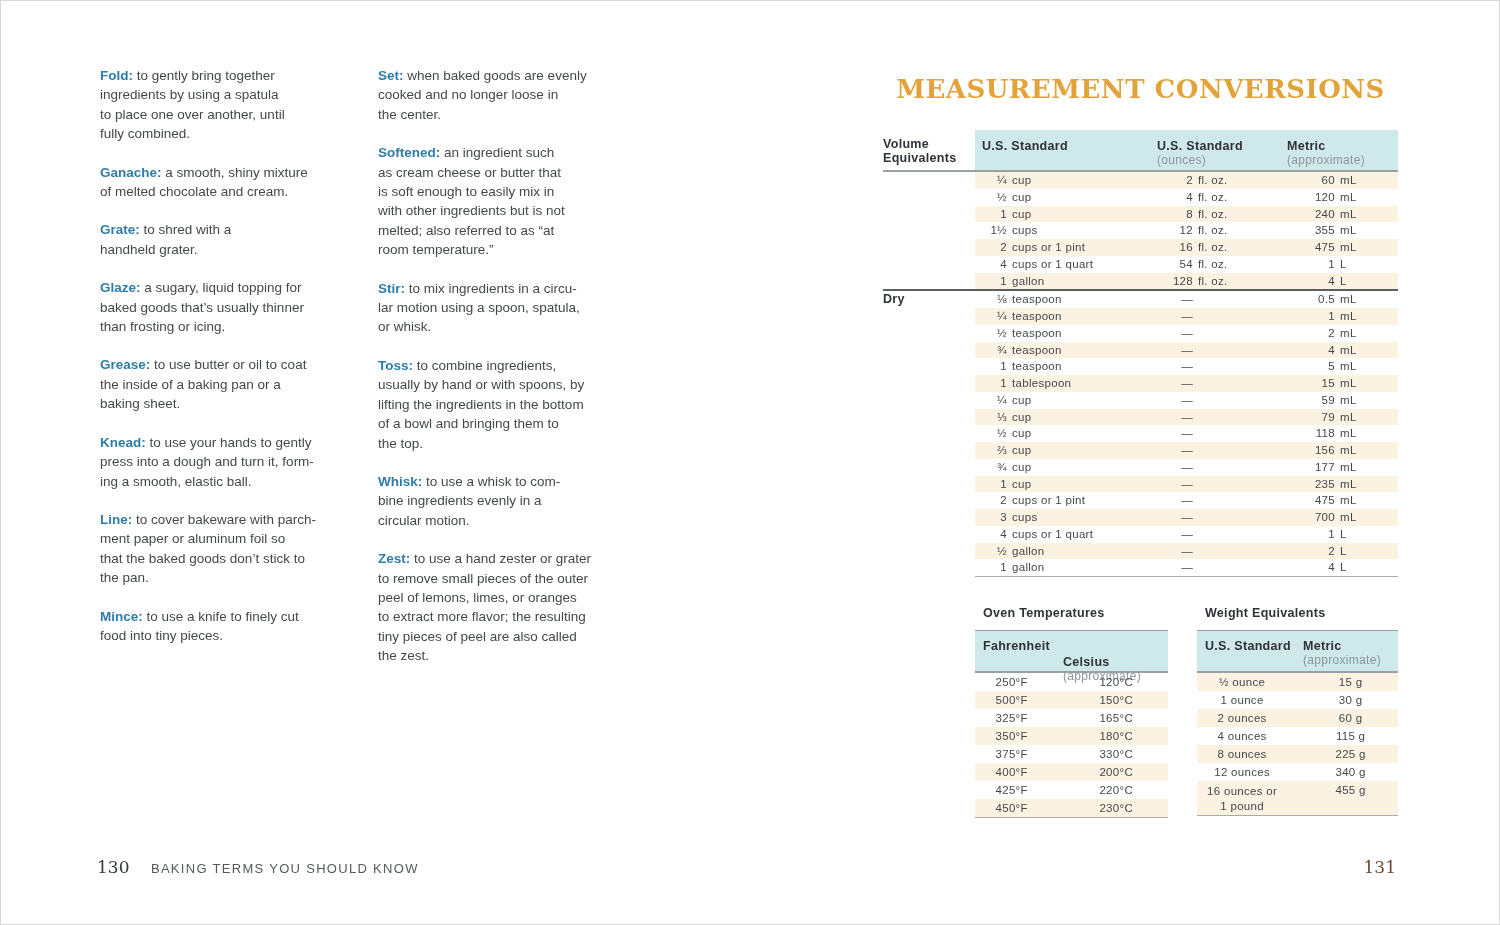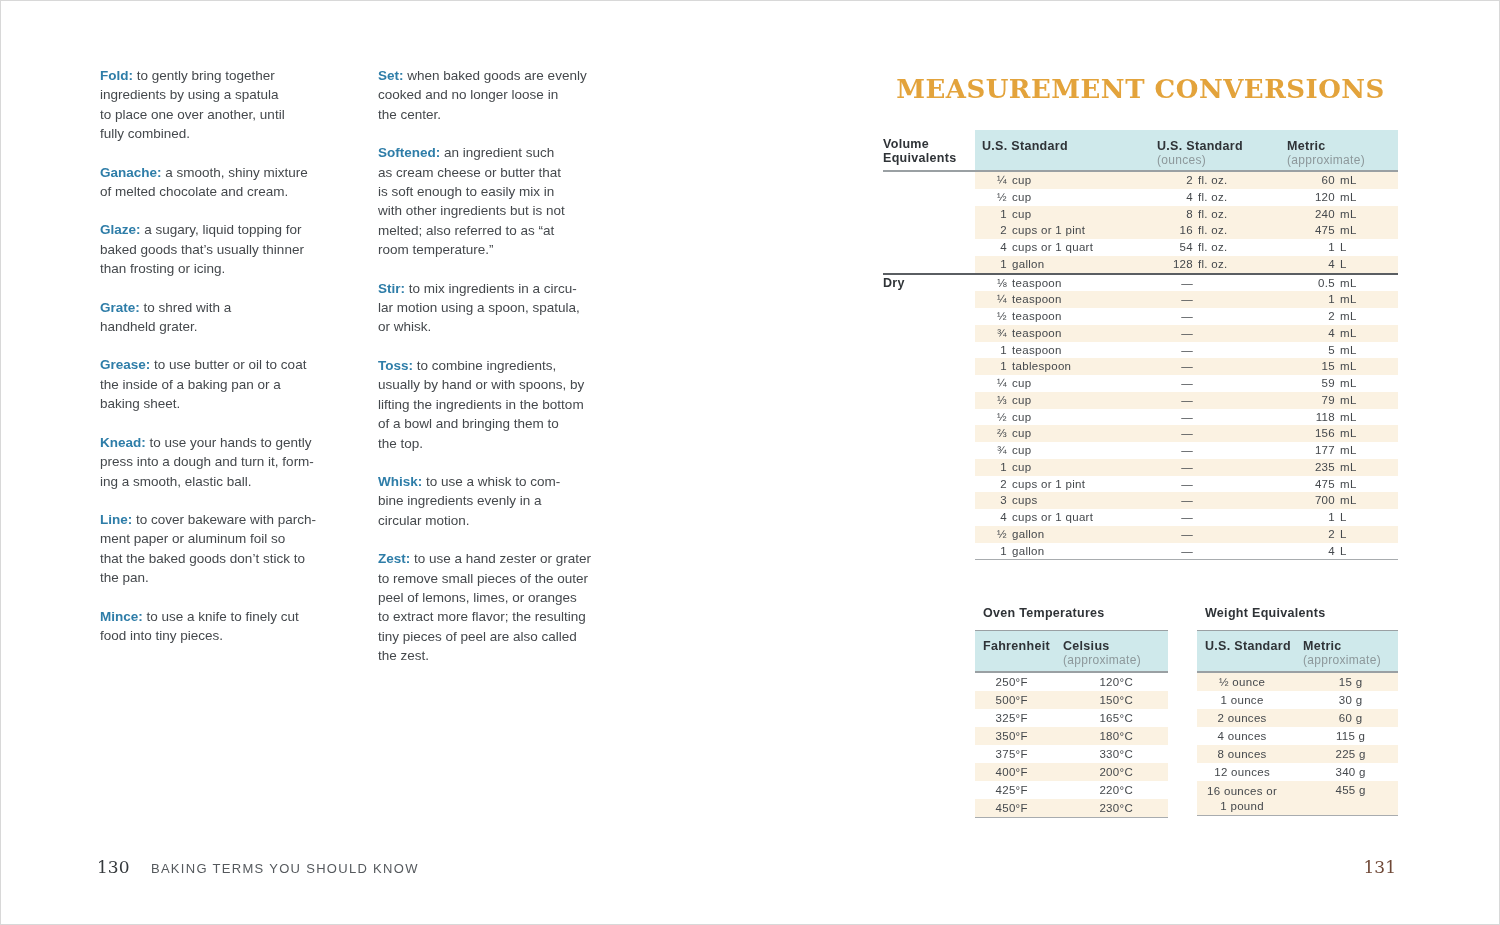--- a/index.html
+++ b/index.html
@@ -69,21 +69,21 @@
   .stable.oven{left:975px;width:193px;}
   .stable.weight{left:1197px;width:201px;}
   .st-title{font-weight:bold;color:var(--dark-ink);font-size:12.5px;margin:0 0 0 8px;line-height:16px;}
   .st-head{
     margin-top:9px;height:43px;background:var(--header-blue);
     border-top:1px solid var(--line-mid);border-bottom:2px solid var(--line-mid);
     display:flex;
   }
   .st-hcell{padding:8px 0 12px 8px;font-weight:bold;color:var(--dark-ink);font-size:12.5px;line-height:14px;}
   .oven .st-hcell.c1{width:80px;}
-  .oven .st-hcell.c2{width:113px;}
+  .oven .st-hcell.c2{width:113px;margin-top:16px;}
   .weight .st-hcell.c1{width:98px;}
   .weight .st-hcell.c2{width:103px;}
   .st-row{display:flex;min-height:18px;line-height:18px;gap:16px;}
   .st-row.stripe{background:var(--stripe-cream);}
   .st-cell{text-align:center;}
   .oven .st-cell.c1{width:80px;}
   .oven .st-cell.c2{width:113px;}
   .weight .st-cell.c1{width:98px;}
   .weight .st-cell.c2{width:103px;}
   .st-cell.multiline{line-height:14.5px;padding-top:3px;padding-bottom:2px;}
@@ -97,22 +97,22 @@
   .footer-right .pageno{color:var(--page-brown);}
 </style>
 </head>
 <body>
 
 <div class="frame"></div>
 
 <div class="glossary-col col1">
     <p class="term-para"><span class="term">Fold:</span> to gently bring together<br>ingredients by using a spatula<br>to place one over another, until<br>fully combined.</p>
     <p class="term-para"><span class="term">Ganache:</span> a smooth, shiny mixture<br>of melted chocolate and cream.</p>
+    <p class="term-para"><span class="term">Grate:</span> to shred with a<br>handheld grater.</p>
     <p class="term-para"><span class="term">Glaze:</span> a sugary, liquid topping for<br>baked goods that’s usually thinner<br>than frosting or icing.</p>
-    <p class="term-para"><span class="term">Grate:</span> to shred with a<br>handheld grater.</p>
     <p class="term-para"><span class="term">Grease:</span> to use butter or oil to coat<br>the inside of a baking pan or a<br>baking sheet.</p>
     <p class="term-para"><span class="term">Knead:</span> to use your hands to gently<br>press into a dough and turn it, form-<br>ing a smooth, elastic ball.</p>
     <p class="term-para"><span class="term">Line:</span> to cover bakeware with parch-<br>ment paper or aluminum foil so<br>that the baked goods don’t stick to<br>the pan.</p>
     <p class="term-para"><span class="term">Mince:</span> to use a knife to finely cut<br>food into tiny pieces.</p>
   </div>
 <div class="glossary-col col2">
     <p class="term-para"><span class="term">Set:</span> when baked goods are evenly<br>cooked and no longer loose in<br>the center.</p>
     <p class="term-para"><span class="term">Softened:</span> an ingredient such<br>as cream cheese or butter that<br>is soft enough to easily mix in<br>with other ingredients but is not<br>melted; also referred to as “at<br>room temperature.”</p>
     <p class="term-para"><span class="term">Stir:</span> to mix ingredients in a circu-<br>lar motion using a spoon, spatula,<br>or whisk.</p>
     <p class="term-para"><span class="term">Toss:</span> to combine ingredients,<br>usually by hand or with spoons, by<br>lifting the ingredients in the bottom<br>of a bowl and bringing them to<br>the top.</p>
@@ -152,20 +152,26 @@
           <div class="rc2"><span class="num">½</span><span class="unit">cup</span></div>
           <div class="rc3"><span class="num">4</span><span class="unit">fl. oz.</span></div>
           <div class="rc4"><span class="num">120</span><span class="unit">mL</span></div>
         </div>
         <div class="vrow stripe">
           <div class="rc1"></div>
           <div class="rc2"><span class="num">1</span><span class="unit">cup</span></div>
           <div class="rc3"><span class="num">8</span><span class="unit">fl. oz.</span></div>
           <div class="rc4"><span class="num">240</span><span class="unit">mL</span></div>
         </div>
+        <div class="vrow">
+          <div class="rc1"></div>
+          <div class="rc2"><span class="num">1½</span><span class="unit">cups</span></div>
+          <div class="rc3"><span class="num">12</span><span class="unit">fl. oz.</span></div>
+          <div class="rc4"><span class="num">355</span><span class="unit">mL</span></div>
+        </div>
         <div class="vrow stripe">
           <div class="rc1"></div>
           <div class="rc2"><span class="num">2</span><span class="unit">cups or 1 pint</span></div>
           <div class="rc3"><span class="num">16</span><span class="unit">fl. oz.</span></div>
           <div class="rc4"><span class="num">475</span><span class="unit">mL</span></div>
         </div>
         <div class="vrow">
           <div class="rc1"></div>
           <div class="rc2"><span class="num">4</span><span class="unit">cups or 1 quart</span></div>
           <div class="rc3"><span class="num">54</span><span class="unit">fl. oz.</span></div>

